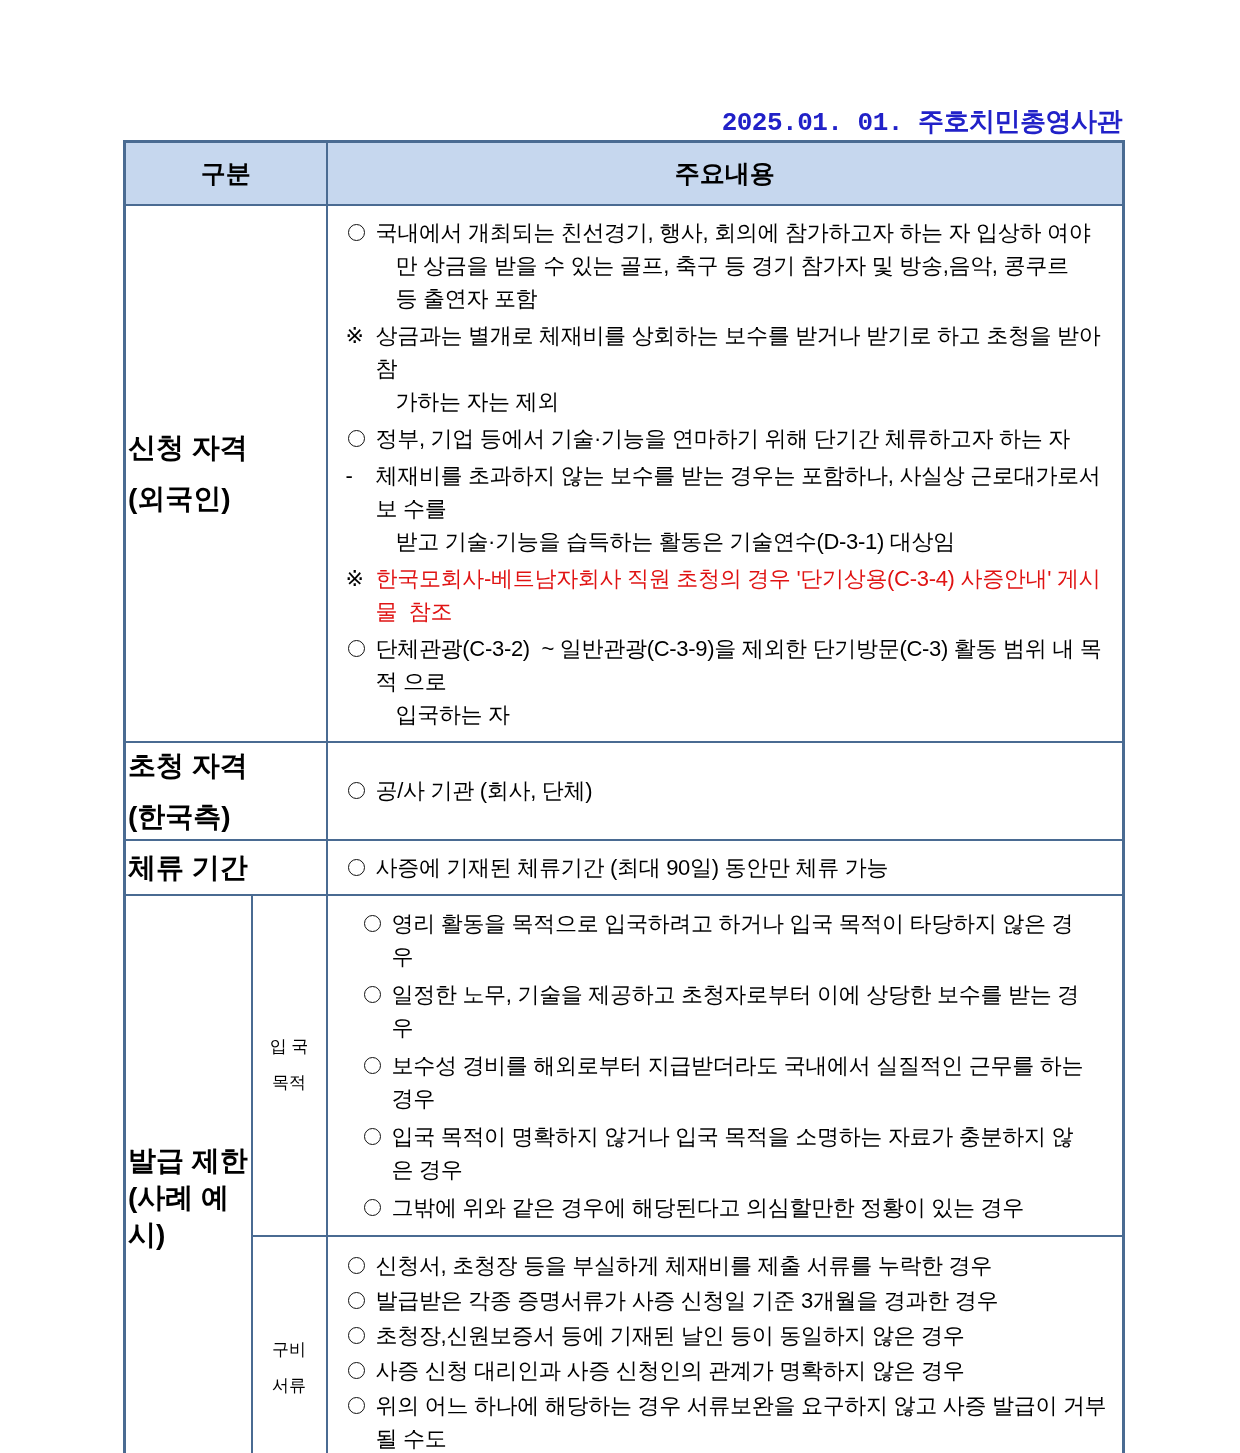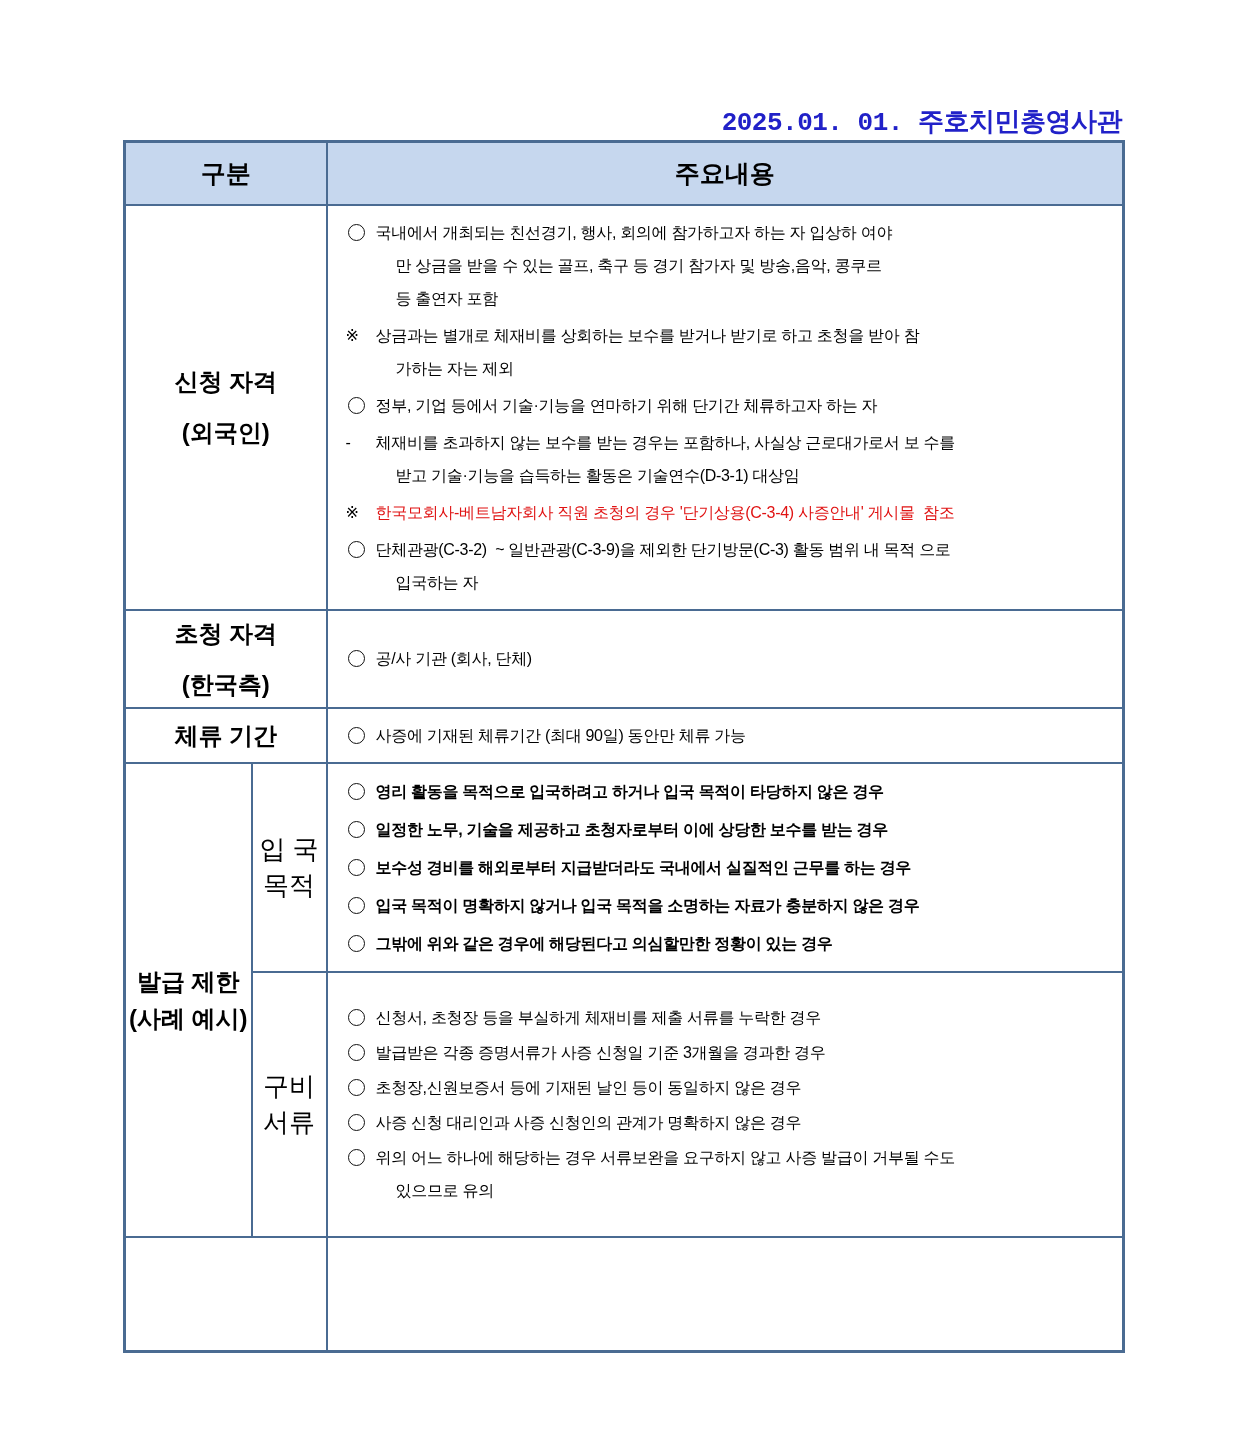--- a/index.html
+++ b/index.html
@@ -53,43 +53,43 @@
     border: 2px solid var(--border-col);
     vertical-align: middle;
   }
   td.hdr {
     background: var(--header-bg);
     text-align: center;
     font-size: 25px; font-weight: 700;
     height: 63px;
   }
   td.label {
-    text-align: center;
-    font-size: 24px; font-weight: 700;
+    text-align: left;
+    font-size: 28px; font-weight: 700;
     line-height: 37px;
     padding: 4px 2px;
   }
   td.label .lbl-line2-gap { margin-top: 14px; }
   td.sublabel {
     text-align: center;
-    font-size: 26px; font-weight: 400;
+    font-size: 17px; font-weight: 400;
     line-height: 36px;
     padding: 2px;
     margin-top: 36px;
   }
   td.content { padding: 6px 12px 6px 18px; }
   .item {
     position: relative;
     padding-left: 30px;
-    font-size: 16px;
+    font-size: 22px;
     line-height: 33px;
     letter-spacing: -0.3px;
     margin: 4px 0;
   }
-  tr.gap-wide .item { margin: 5px 0; font-weight: bold; }
+  tr.gap-wide .item { margin: 5px 16px; }
   tr.gap-mid  .item { margin: 2px 0; }
   .item.red .line { color: var(--alert-red); }
   .marker-circle {
     position: absolute;
     left: 2px; top: 8px;
     width: 17px; height: 17px;
     border: 1.7px solid #111;
     border-radius: 50%;
   }
   .marker-text {

